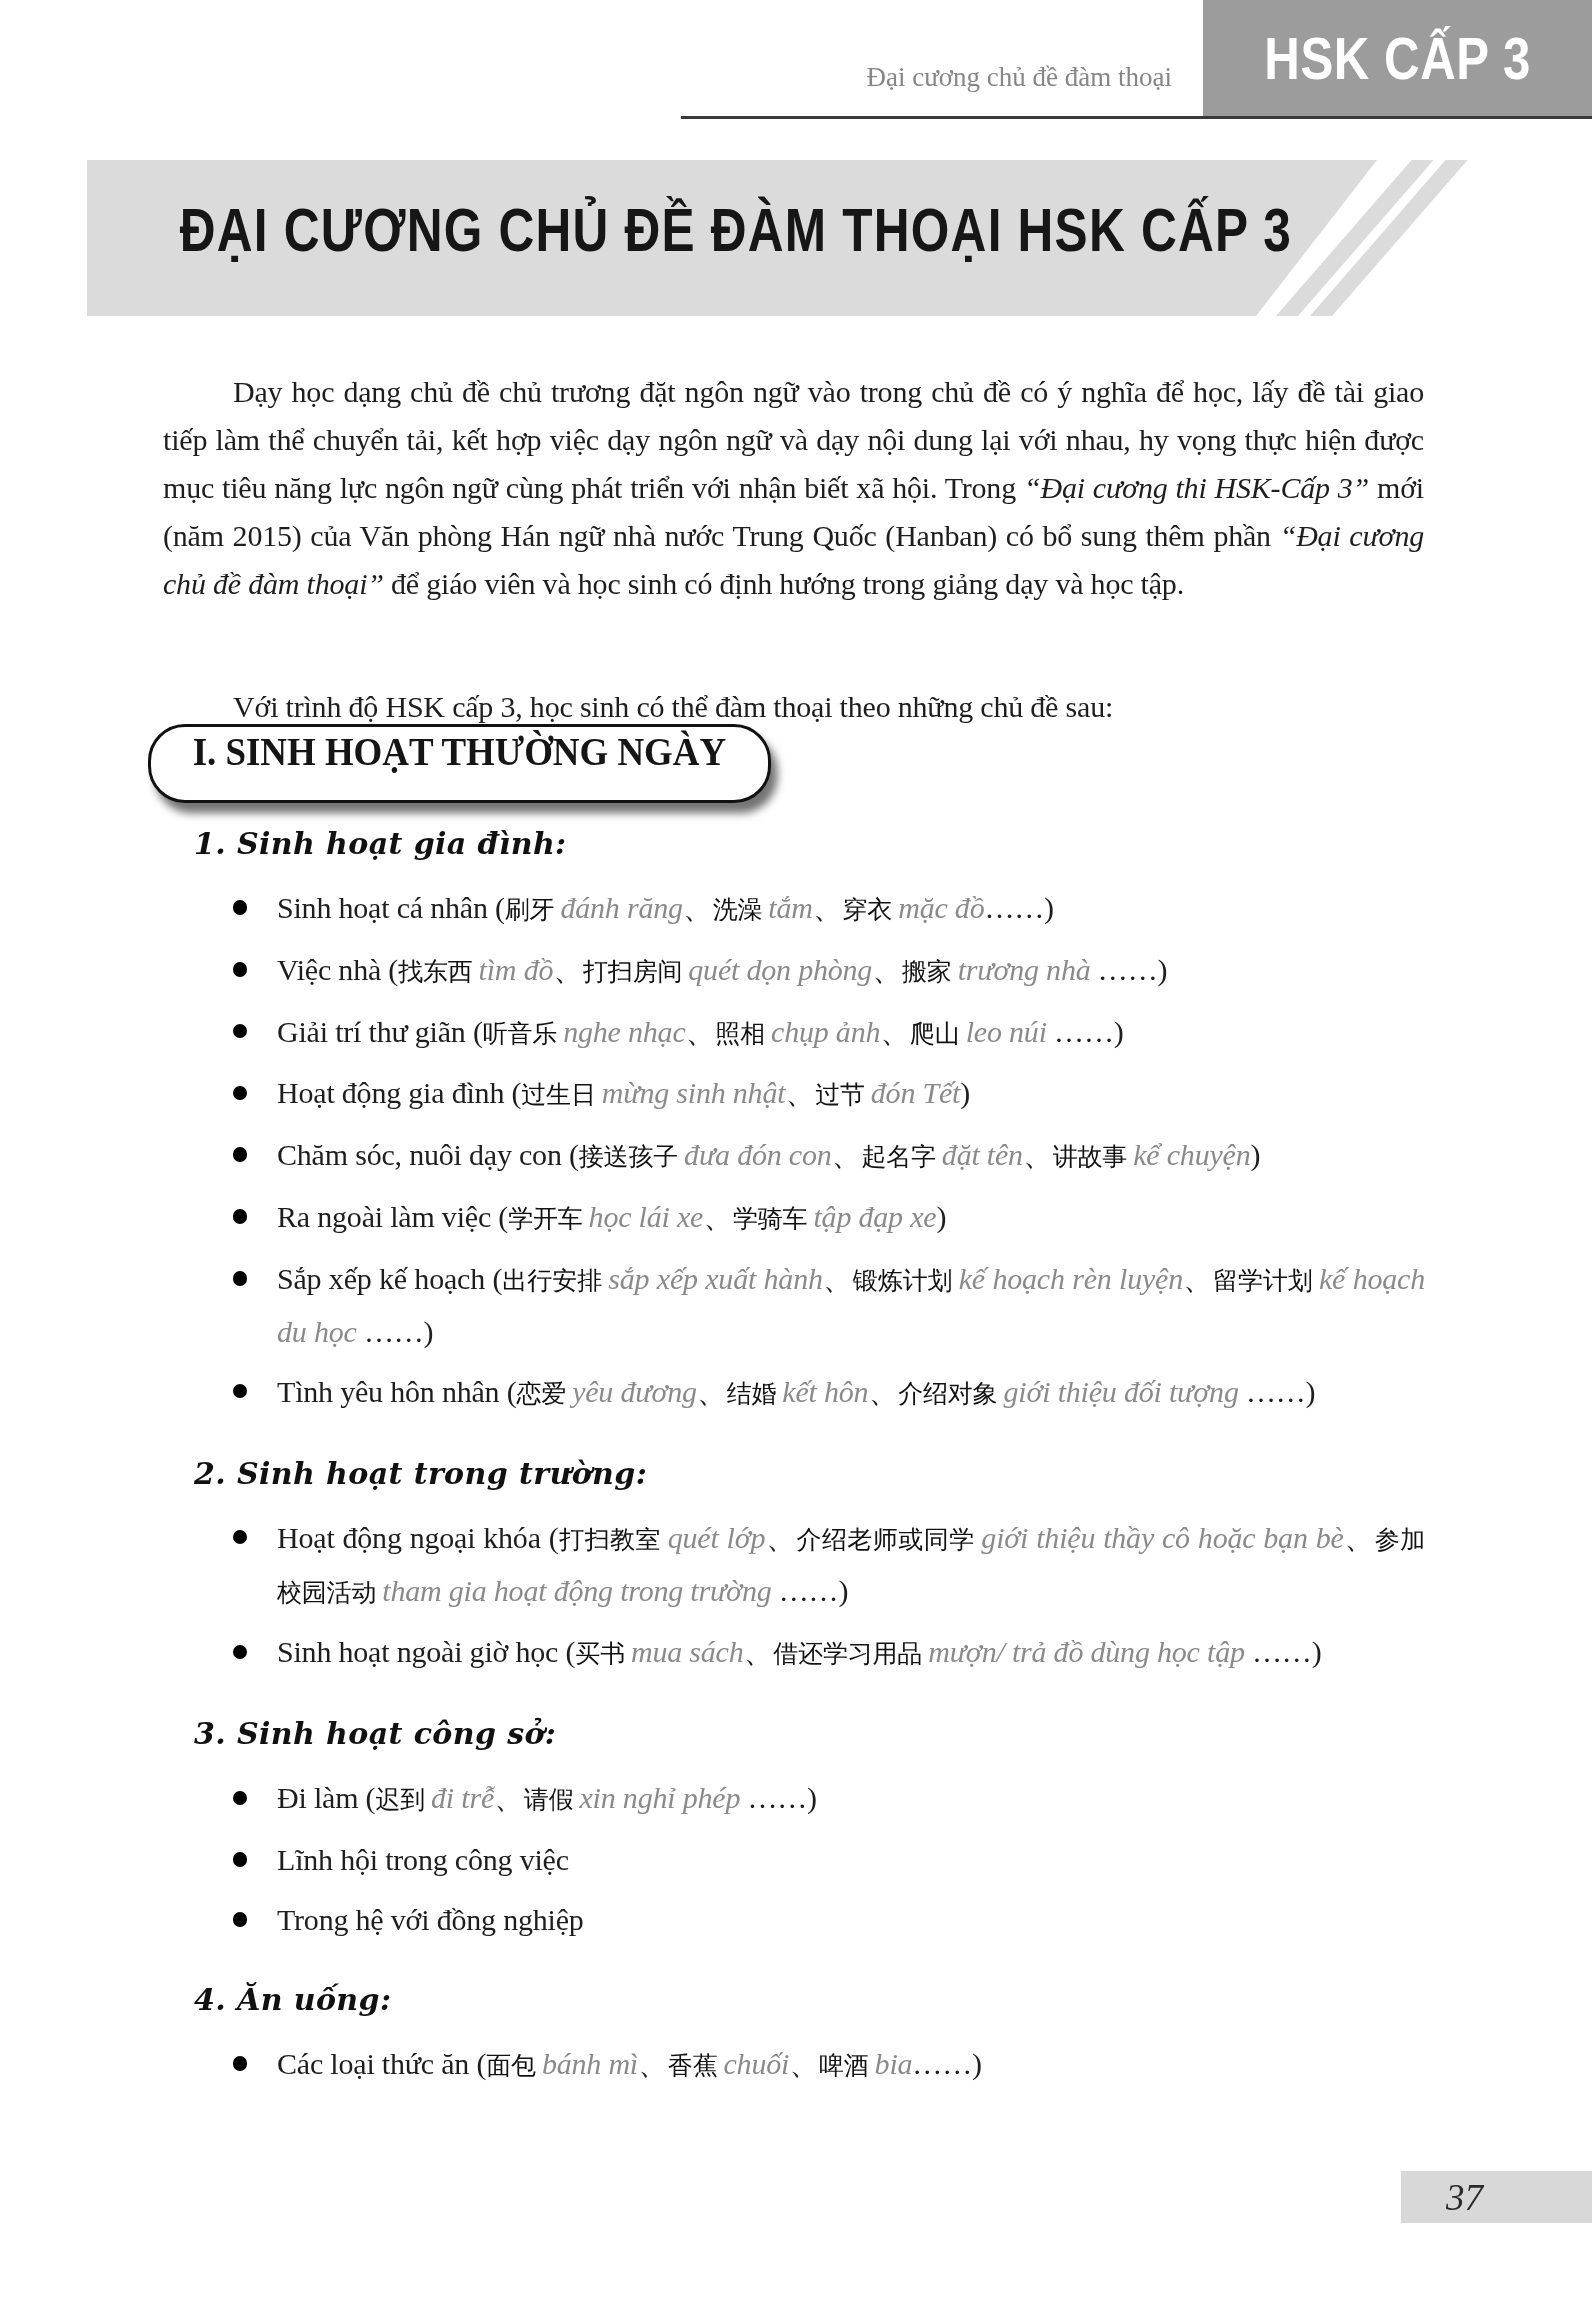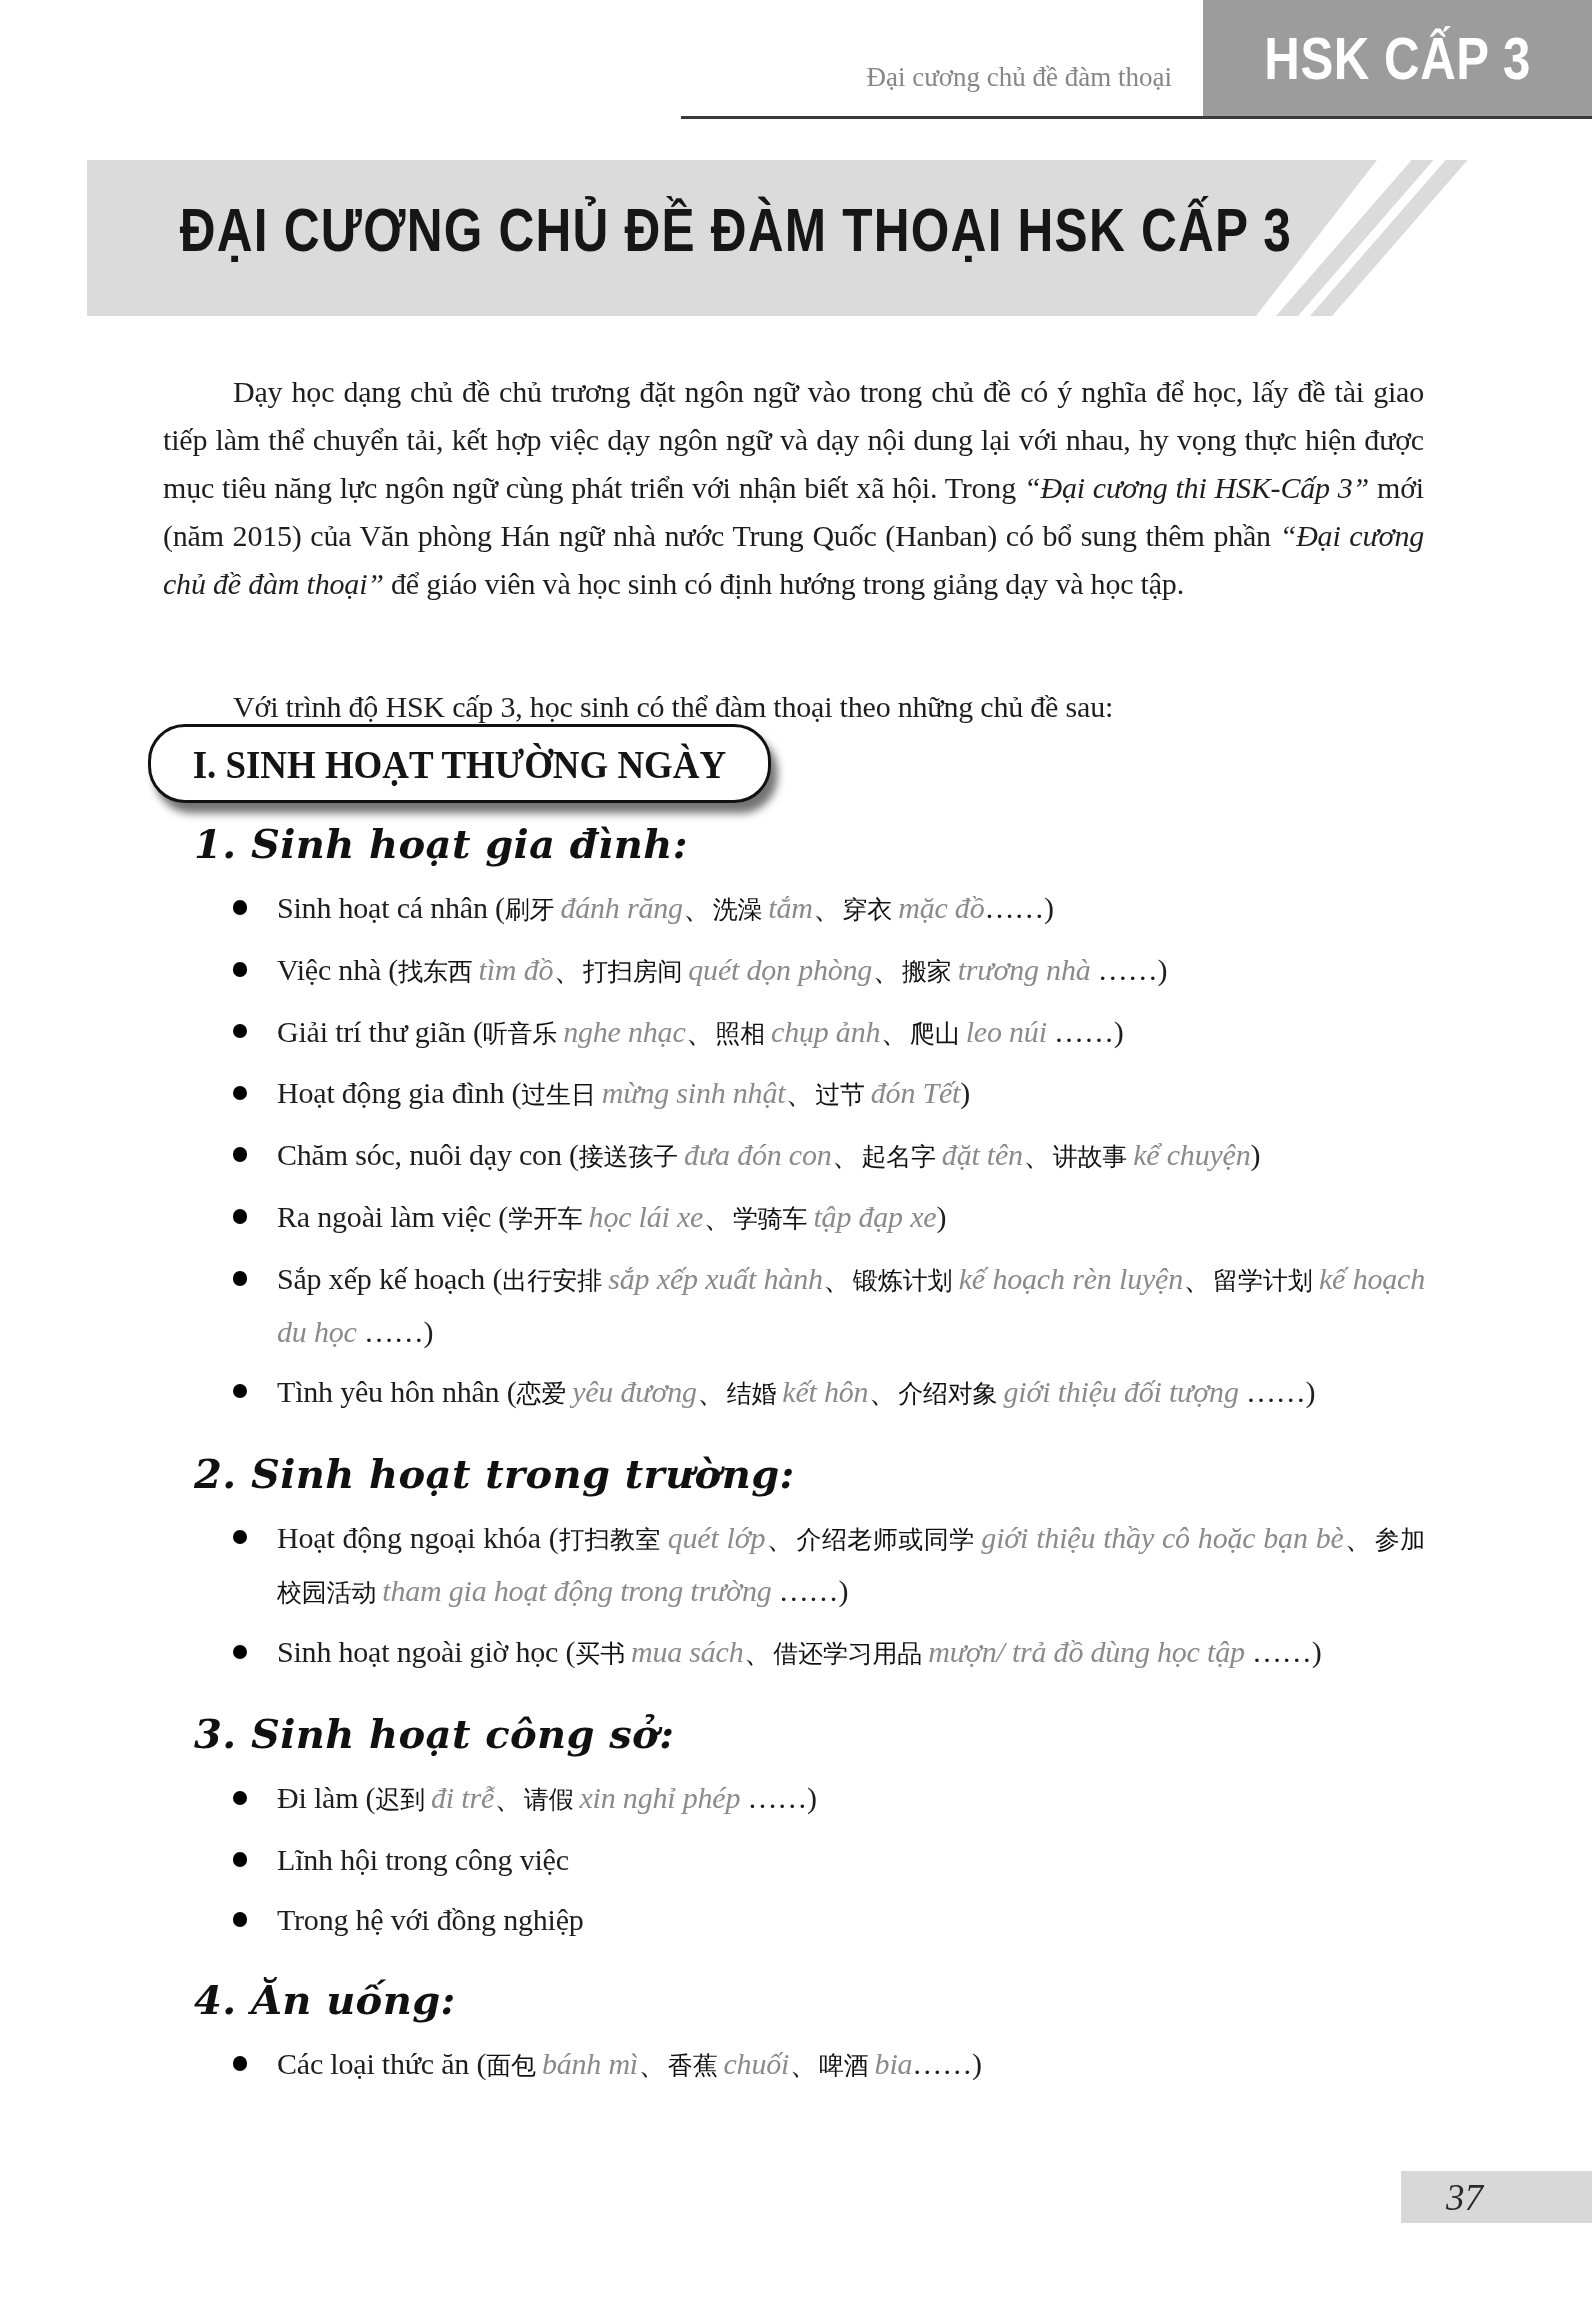--- a/index.html
+++ b/index.html
@@ -70,34 +70,34 @@
   }
   .para-1{top:338px;}
   .para-2{top:653px;text-align:left;}
   .t-i{font-style:italic;}
 
   
   .section-box{
     position:absolute;left:148px;top:724px;width:617px;height:73px;
     background:#ffffff;border:3.7px solid #111111;border-radius:37px;
     box-shadow:6.6px 10.3px 8.8px rgba(0,0,0,0.55);
-    display:flex;align-items:center;justify-content:center;
+    display:flex;align-items:flex-start;justify-content:center;
   }
   .section-box span{
     font-weight:bold;font-size:41px;letter-spacing:0px;color:#151515;
     transform:scaleX(0.9);transform-origin:center;white-space:nowrap;
   }
 
   
   .topics{position:absolute;top:822px;left:0;width:1592px;}
   .sub-heading{
     margin:33px 0 16px 194px;
     font-family:"DejaVu Serif","Liberation Serif",serif;
     font-weight:bold;font-style:italic;
-    font-size:40px;line-height:44px;color:#111111;letter-spacing:0.4px;
+    font-size:30px;line-height:44px;color:#111111;letter-spacing:0.4px;
   }
   .sub-heading:first-child{margin-top:0;}
   ul.topic-list{list-style:none;margin:0 0 0 230px;padding:0;width:1195px;}
   ul.topic-list li{
     position:relative;padding-left:47px;margin-bottom:8.8px;
     font-size:30px;line-height:51px;text-align:justify;letter-spacing:-0.2px;
   }
   ul.topic-list li::before{
     content:"";position:absolute;left:2.9px;top:18.3px;width:14.6px;height:14.6px;
     border-radius:50%;background:#000000;

